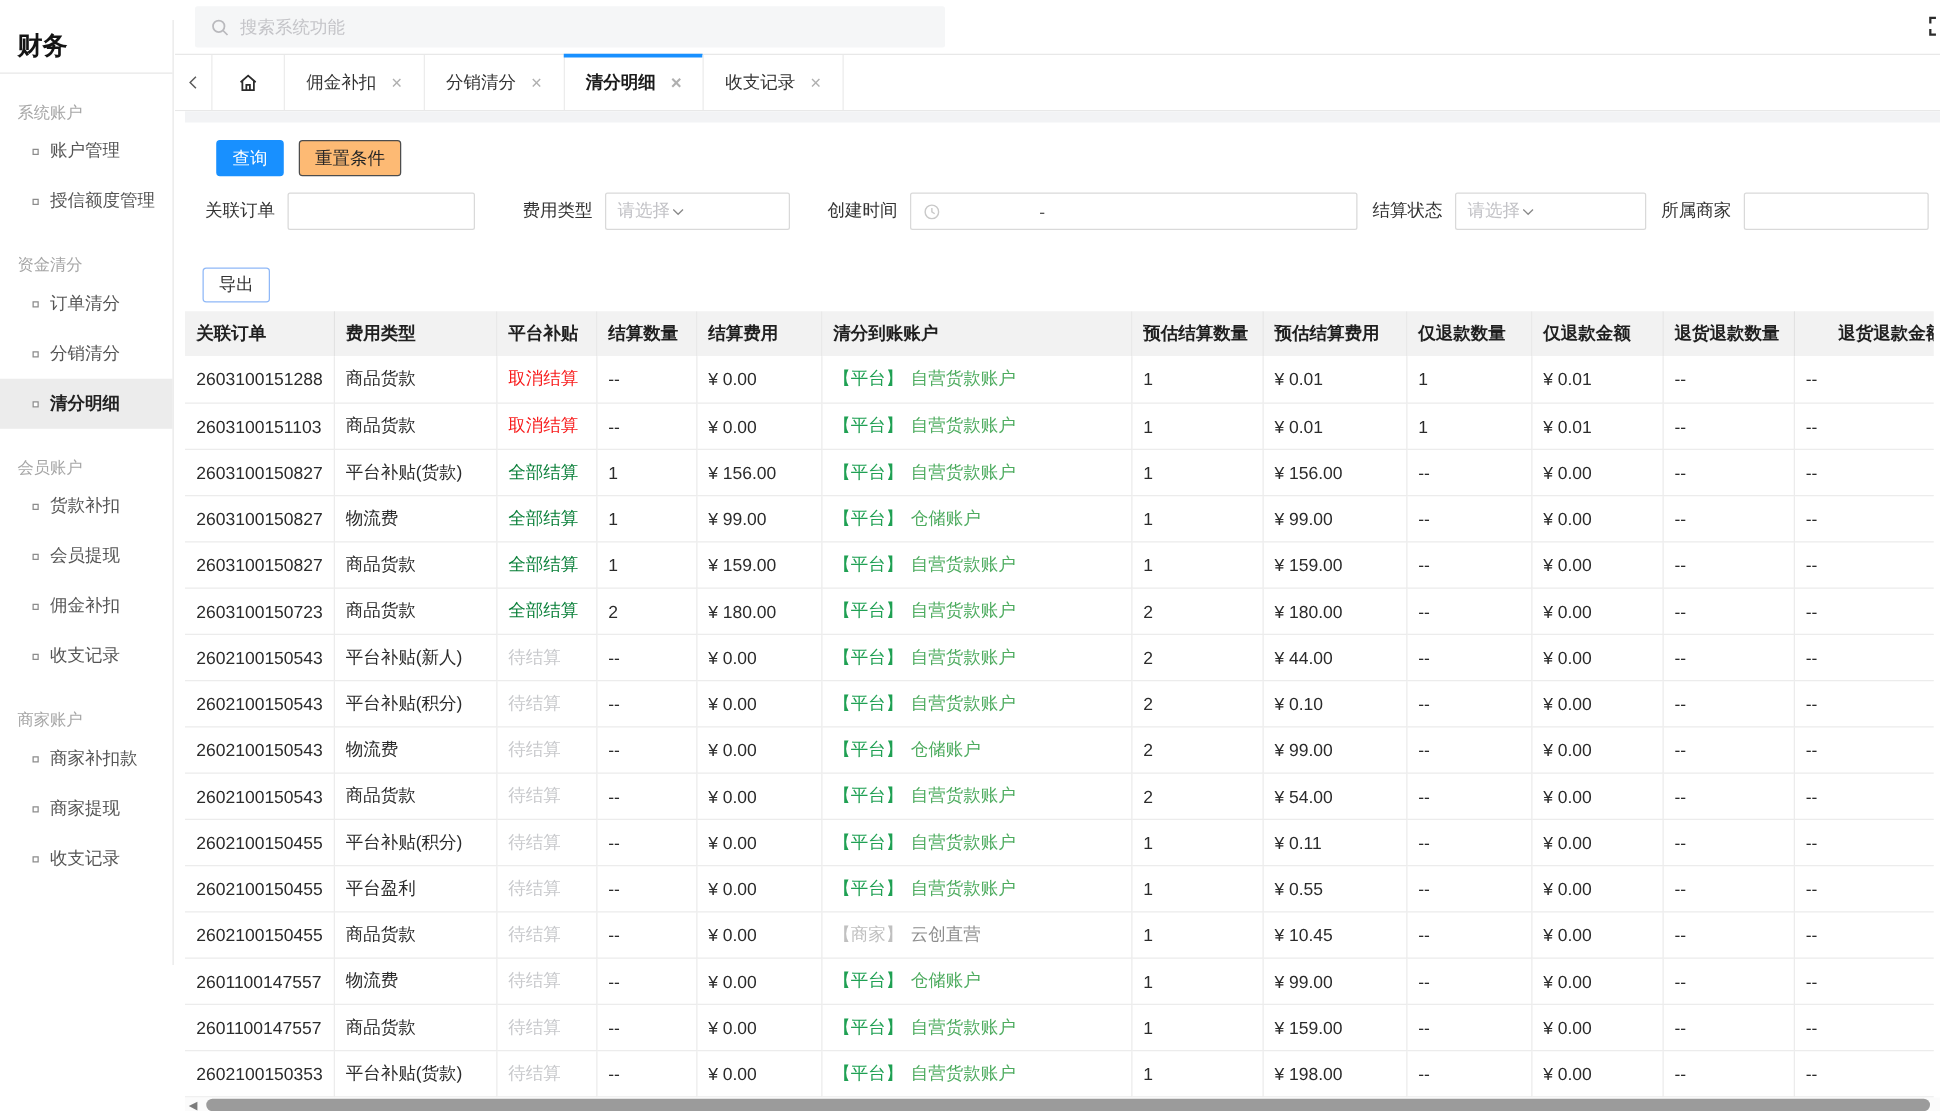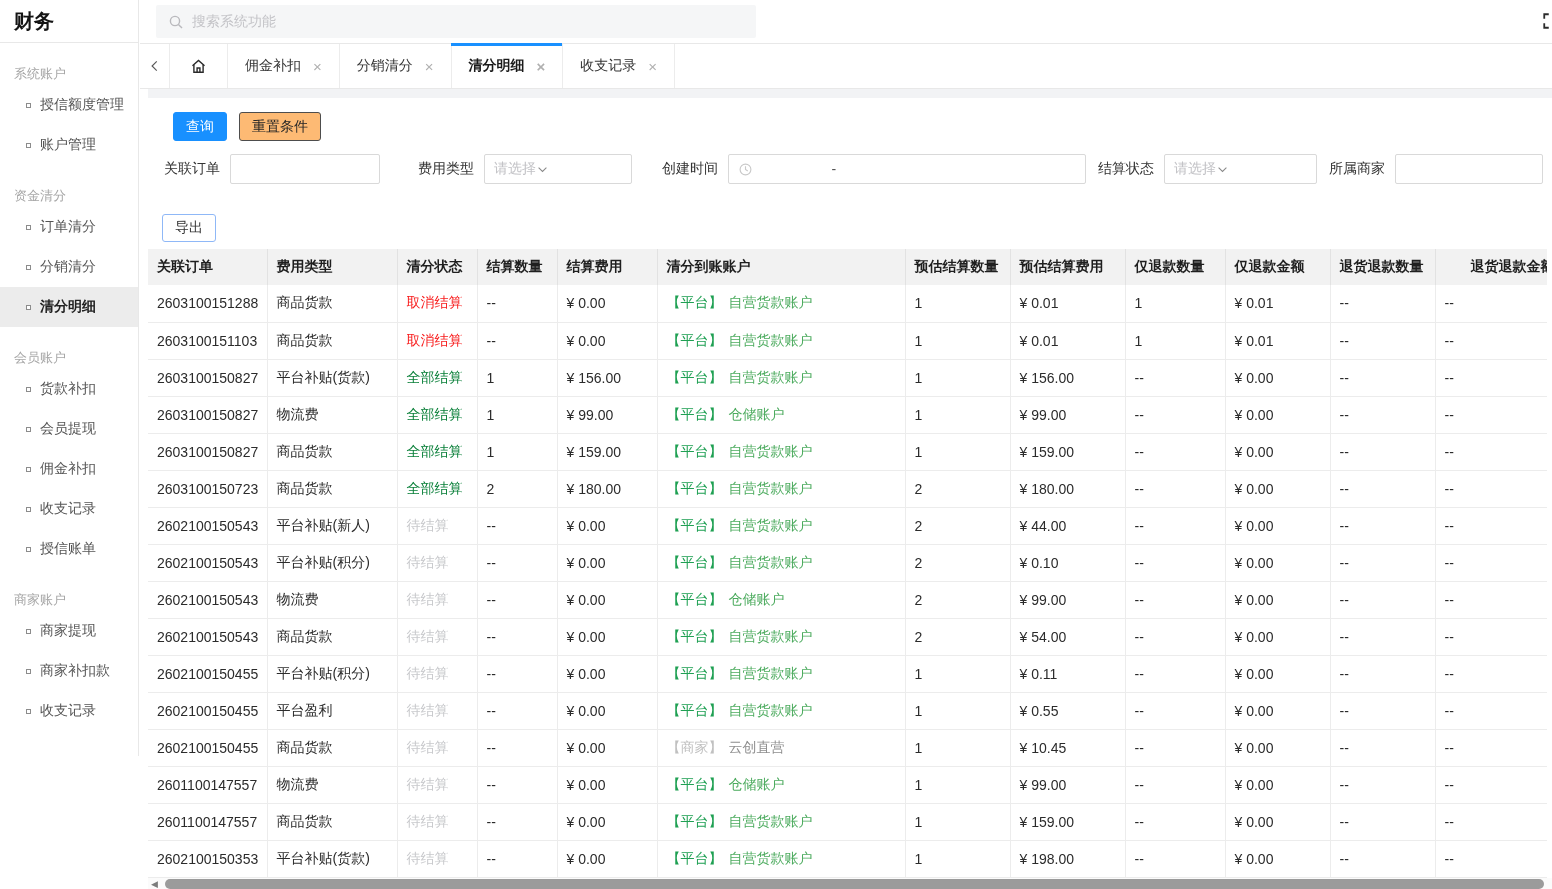--- a/index.html
+++ b/index.html
@@ -3,21 +3,21 @@
 <meta charset="utf-8">
 <style>
   * { box-sizing: border-box; }
   html,body { margin:0; padding:0; }
   body {
     width:1552px; height:889px; position:relative; overflow:hidden;
     background:#fff; color:#333;
     font-family:"Liberation Sans","DejaVu Sans",sans-serif; font-size:14px;
   }
   
-  .sidebar { position:absolute; left:0; top:0; width:139px; height:756px;
+  .sidebar { position:absolute; left:0; top:16px; width:139px; height:756px;
     background:#fff; border-right:1px solid #e8e8e8; }
   .logo { height:43px; line-height:43px; padding-left:14px; font-size:20px;
     font-weight:bold; color:#141414; border-bottom:1px solid #e8e8e8; }
   .group-label { margin:22px 0 2px 14px; font-size:13px; color:#a6a6a6; }
   .menu-item { height:40px; display:flex; align-items:center; padding-left:26px;
     color:#555; cursor:pointer; }
   .menu-item .bullet { width:5px; height:5px; border:1px solid #8c8c8c;
     margin-right:9px; flex:none; background:#fff; }
   .menu-item.active { background:#ececec; font-weight:bold; color:#222; }
   
@@ -90,26 +90,26 @@
 </style>
 </head>
 <body>
 
 <div class="sidebar">
   <div class="logo">财务</div>
   <div>
       <div class="group-label">系统账户</div>
       <div class="menu-item">
         <span class="bullet"></span>
+        <span>账户管理</span>
+      </div>
+      <div class="menu-item">
+        <span class="bullet"></span>
         <span>授信额度管理</span>
       </div>
-      <div class="menu-item">
-        <span class="bullet"></span>
-        <span>账户管理</span>
-      </div>
       <div class="group-label">资金清分</div>
       <div class="menu-item">
         <span class="bullet"></span>
         <span>订单清分</span>
       </div>
       <div class="menu-item">
         <span class="bullet"></span>
         <span>分销清分</span>
       </div>
       <div class="menu-item active">
@@ -126,32 +126,28 @@
         <span>会员提现</span>
       </div>
       <div class="menu-item">
         <span class="bullet"></span>
         <span>佣金补扣</span>
       </div>
       <div class="menu-item">
         <span class="bullet"></span>
         <span>收支记录</span>
       </div>
-      <div class="menu-item">
-        <span class="bullet"></span>
-        <span>授信账单</span>
-      </div>
       <div class="group-label">商家账户</div>
       <div class="menu-item">
         <span class="bullet"></span>
+        <span>商家补扣款</span>
+      </div>
+      <div class="menu-item">
+        <span class="bullet"></span>
         <span>商家提现</span>
-      </div>
-      <div class="menu-item">
-        <span class="bullet"></span>
-        <span>商家补扣款</span>
       </div>
       <div class="menu-item">
         <span class="bullet"></span>
         <span>收支记录</span>
       </div>
     </div>
 </div>
 
 <div class="topbar">
   <div class="searchbox">
@@ -273,21 +269,21 @@
           <col style="width:115px">
           <col style="width:100px">
         <col style="width:105px">
           <col style="width:105px">
           <col style="width:112px">
       </colgroup>
       <thead>
           <tr>
             <th>关联订单</th>
             <th>费用类型</th>
-            <th>清分状态</th>
+            <th>平台补贴</th>
             <th>结算数量</th>
             <th>结算费用</th>
             <th>清分到账账户</th>
             <th>预估结算数量</th>
             <th>预估结算费用</th>
             <th>仅退款数量</th>
             <th>仅退款金额</th>
             <th>退货退款数量</th>
             <th>退货退款金额</th>
           </tr>

